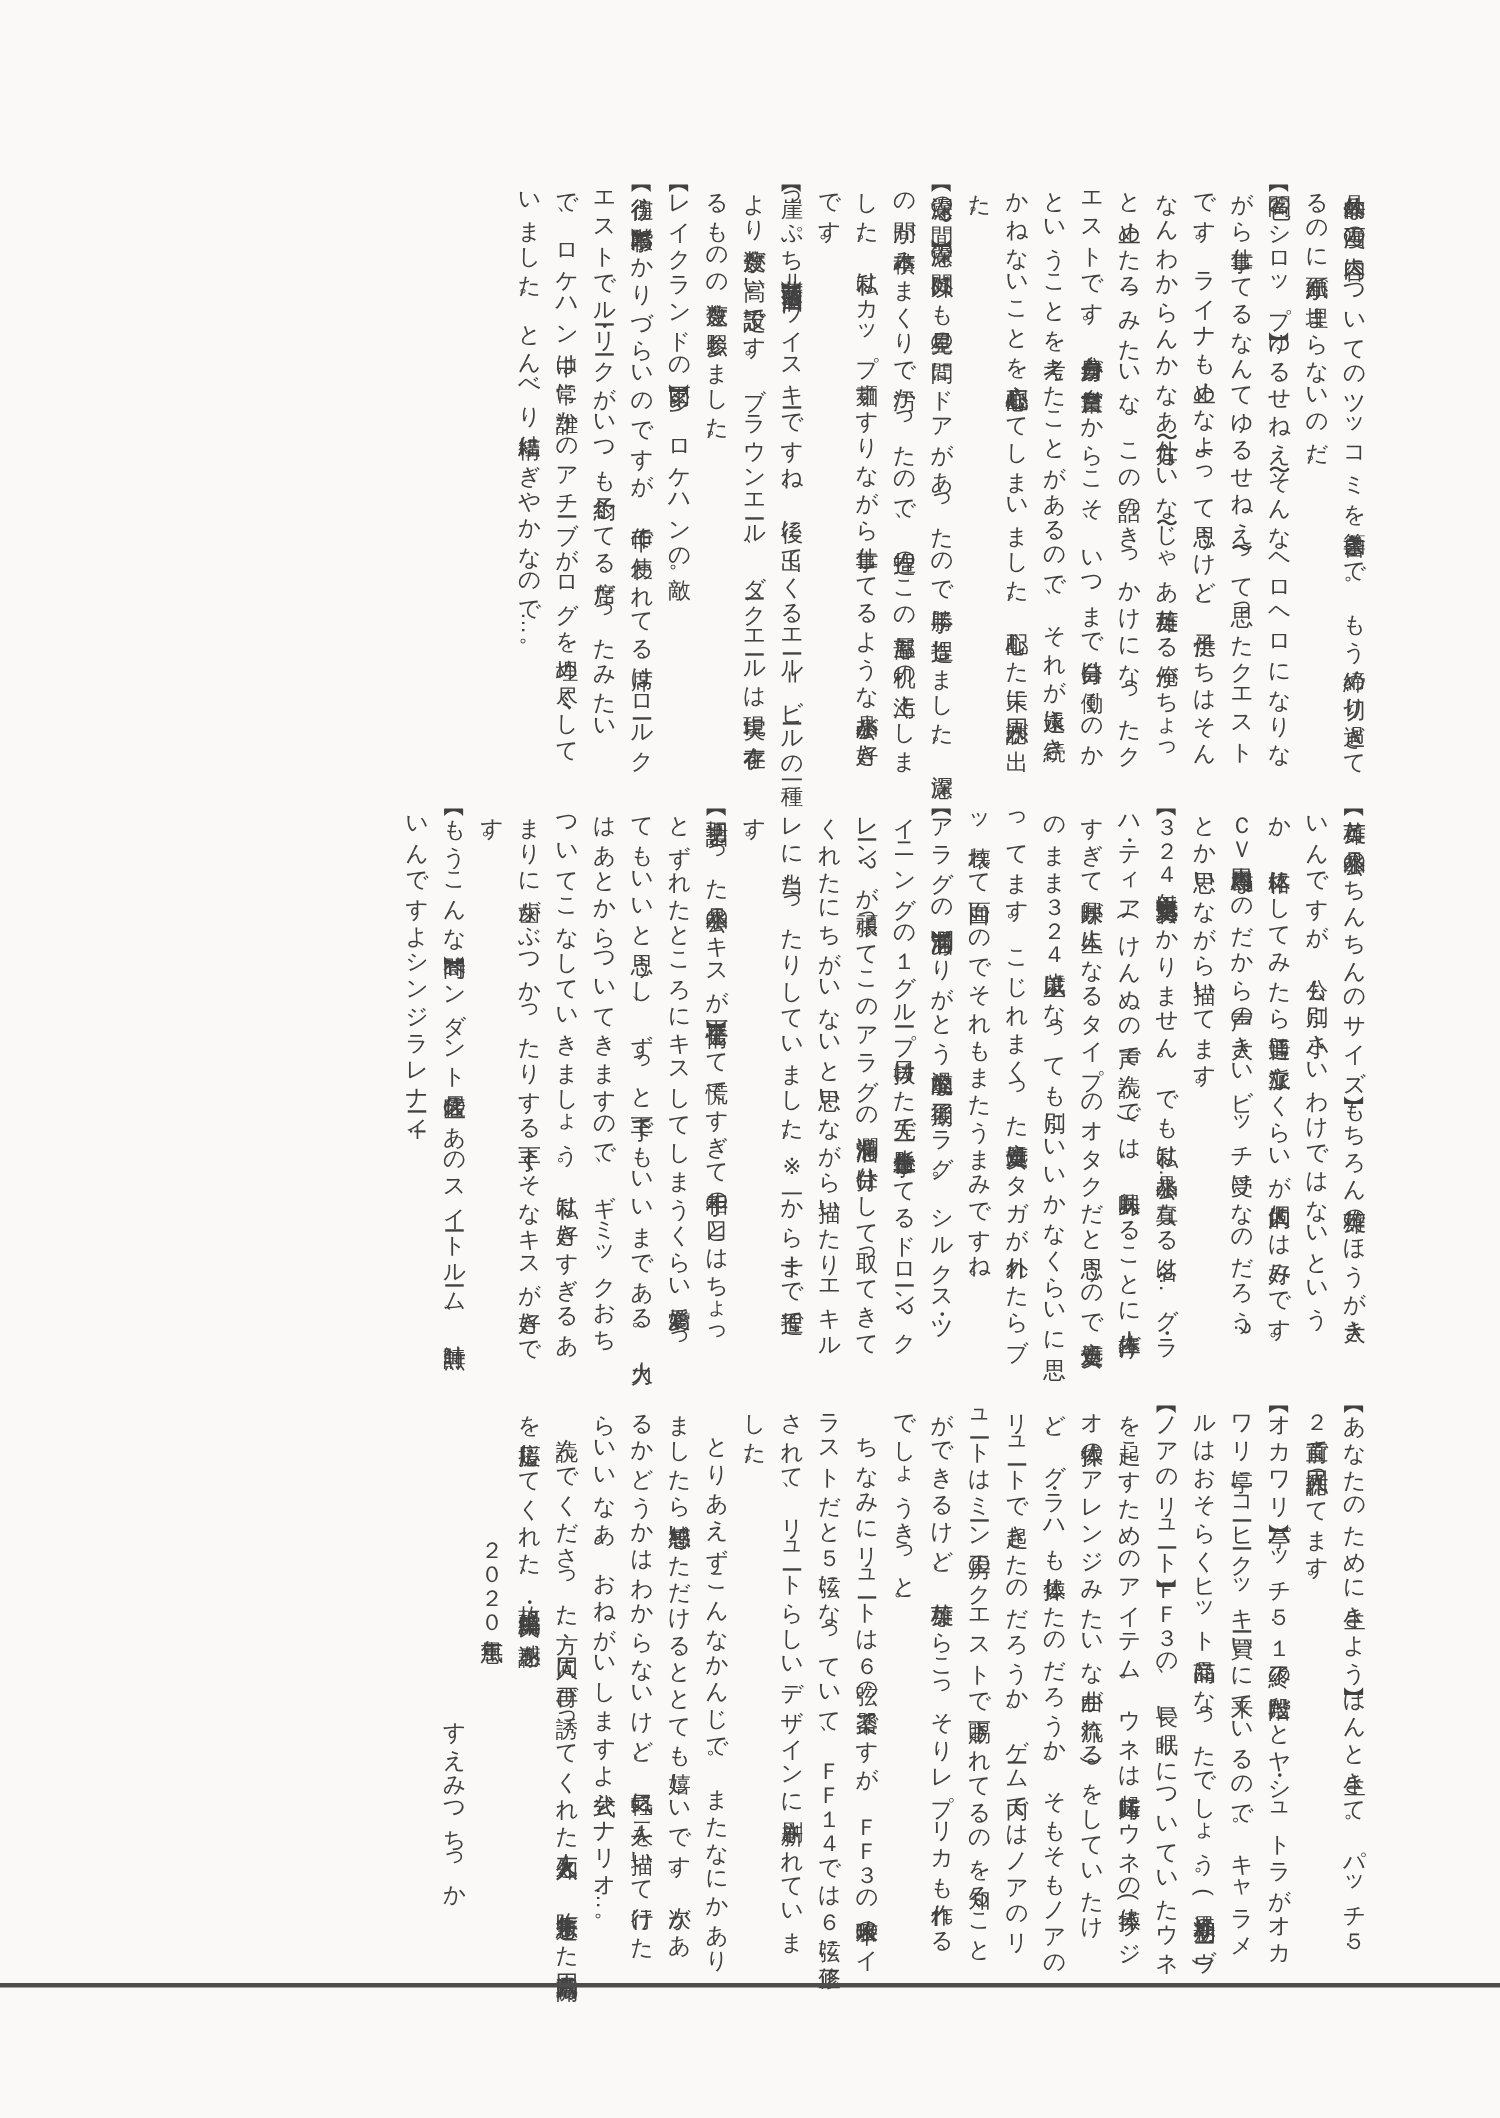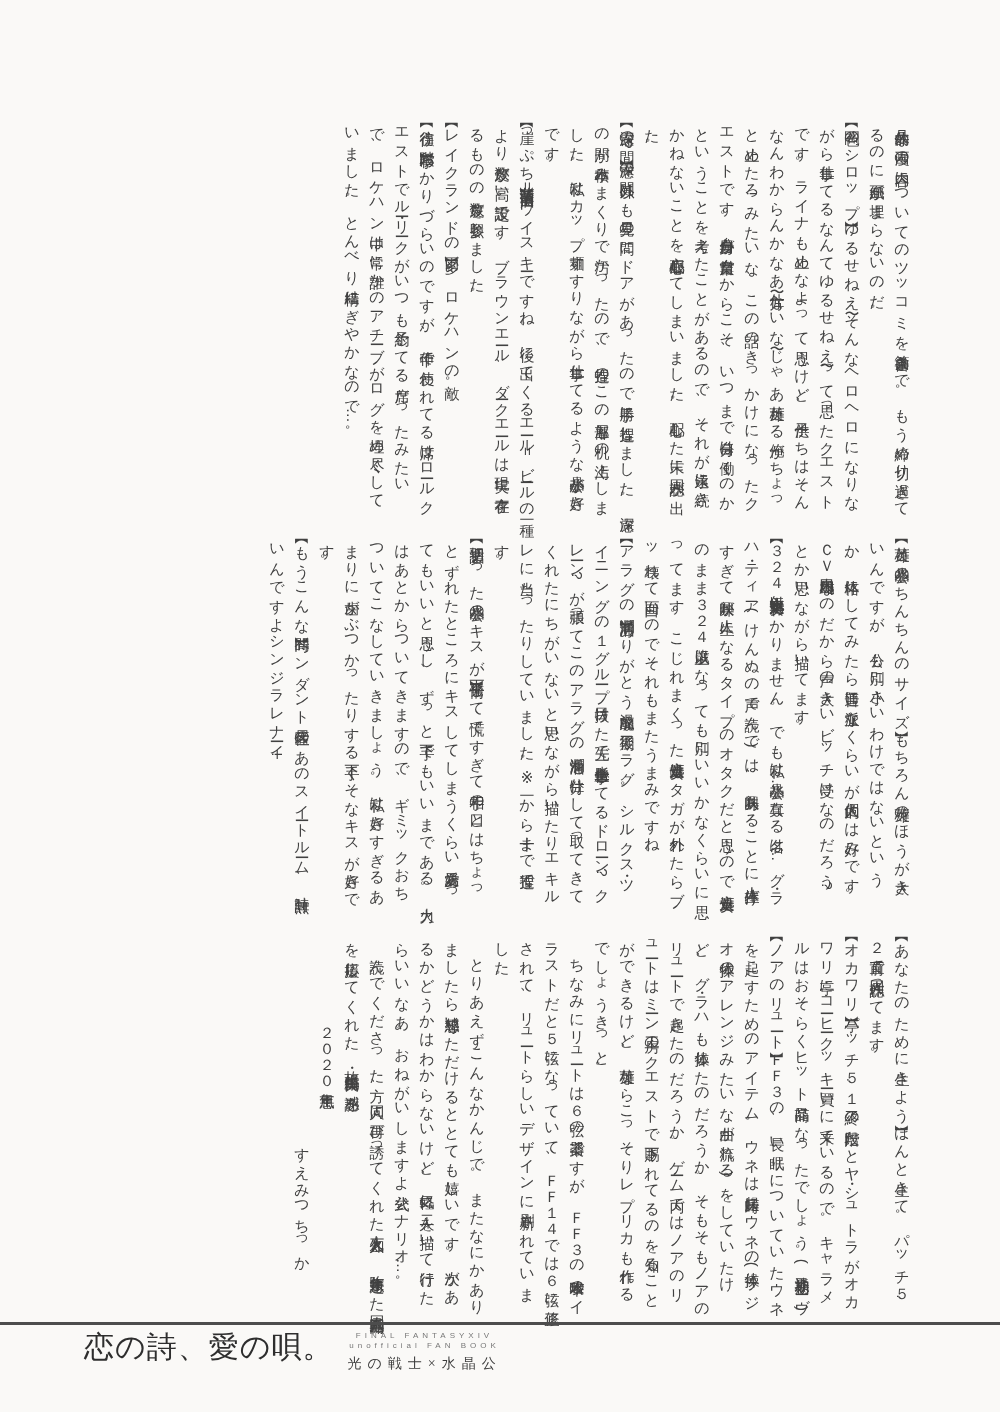--- a/index.html
+++ b/index.html
@@ -102,22 +102,14 @@
     <p class="gap-entry">【ノアのリュート】ＦＦ３の、長い眠りについていたウネを起こすためのアイテム。ウネは起床時にウネの体操(ラジオ体操のアレンジみたいな曲が流れる)をしていたけど、グ・ラハも体操したのだろうか。そもそもノアのリュートで起きたのだろうか。ゲーム内ではノアのリュートはミーン工房のクエストで下賜されてるのを知ることができるけど、英雄ならこっそりレプリカも作れるでしょうきっと。</p>
     <p>　ちなみにリュートは６弦の楽器ですが、ＦＦ３の攻略本のイラストだと５弦になっていて、ＦＦ１４では６弦に修正されて、リュートらしいデザインに刷新されていました。</p>
     <p class="gap-big">　とりあえずこんなかんじで。またなにかありましたら感想等いただけるととても嬉しいです。次があるかどうかはわからないけど、気軽に二人を描いて行けたらいいなあ。おねがいしますよ公式シナリオ…。</p>
     <p class="gap-mid">　読んでくださった方、同人に再び誘ってくれた友人知人と、昨年末急逝した同人活動再開を応援してくれた、故・担当編集氏に感謝を。</p>
     <p class="sig-date">２０２０年恵風</p>
     <p class="sig-name">すえみつちっか</p>
   </div>
 
   <div class="footer-rule"></div>
 
-  <div class="logo">
-    <h1 class="logo-title">恋の詩、愛の唄。</h1>
-    <div class="logo-right">
-      <div class="logo-en">FINAL FANTASYXIV</div>
-      <div class="logo-en">unofficial FAN BOOK</div>
-      <div class="logo-jp">光の戦士×水晶公</div>
-    </div>
-  </div>
 
 </div>
 
 </body></html>

